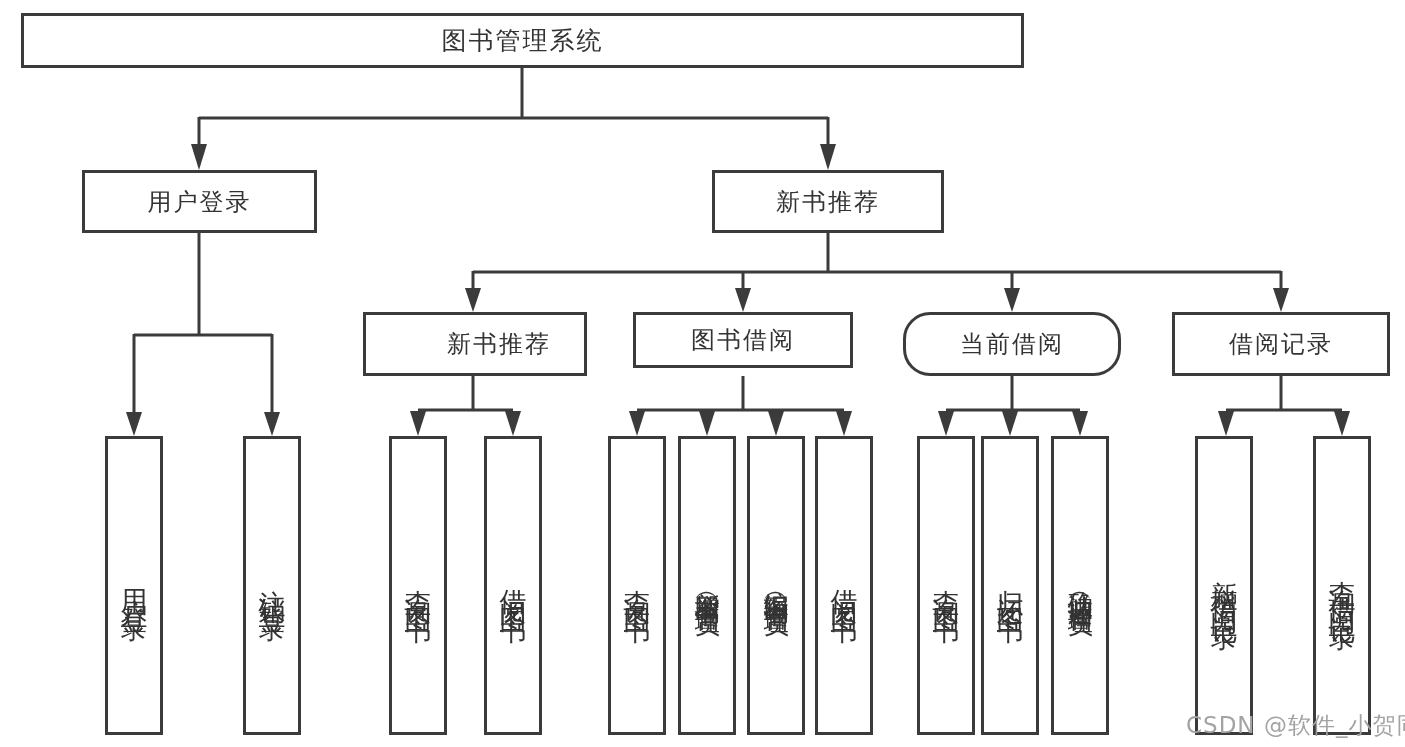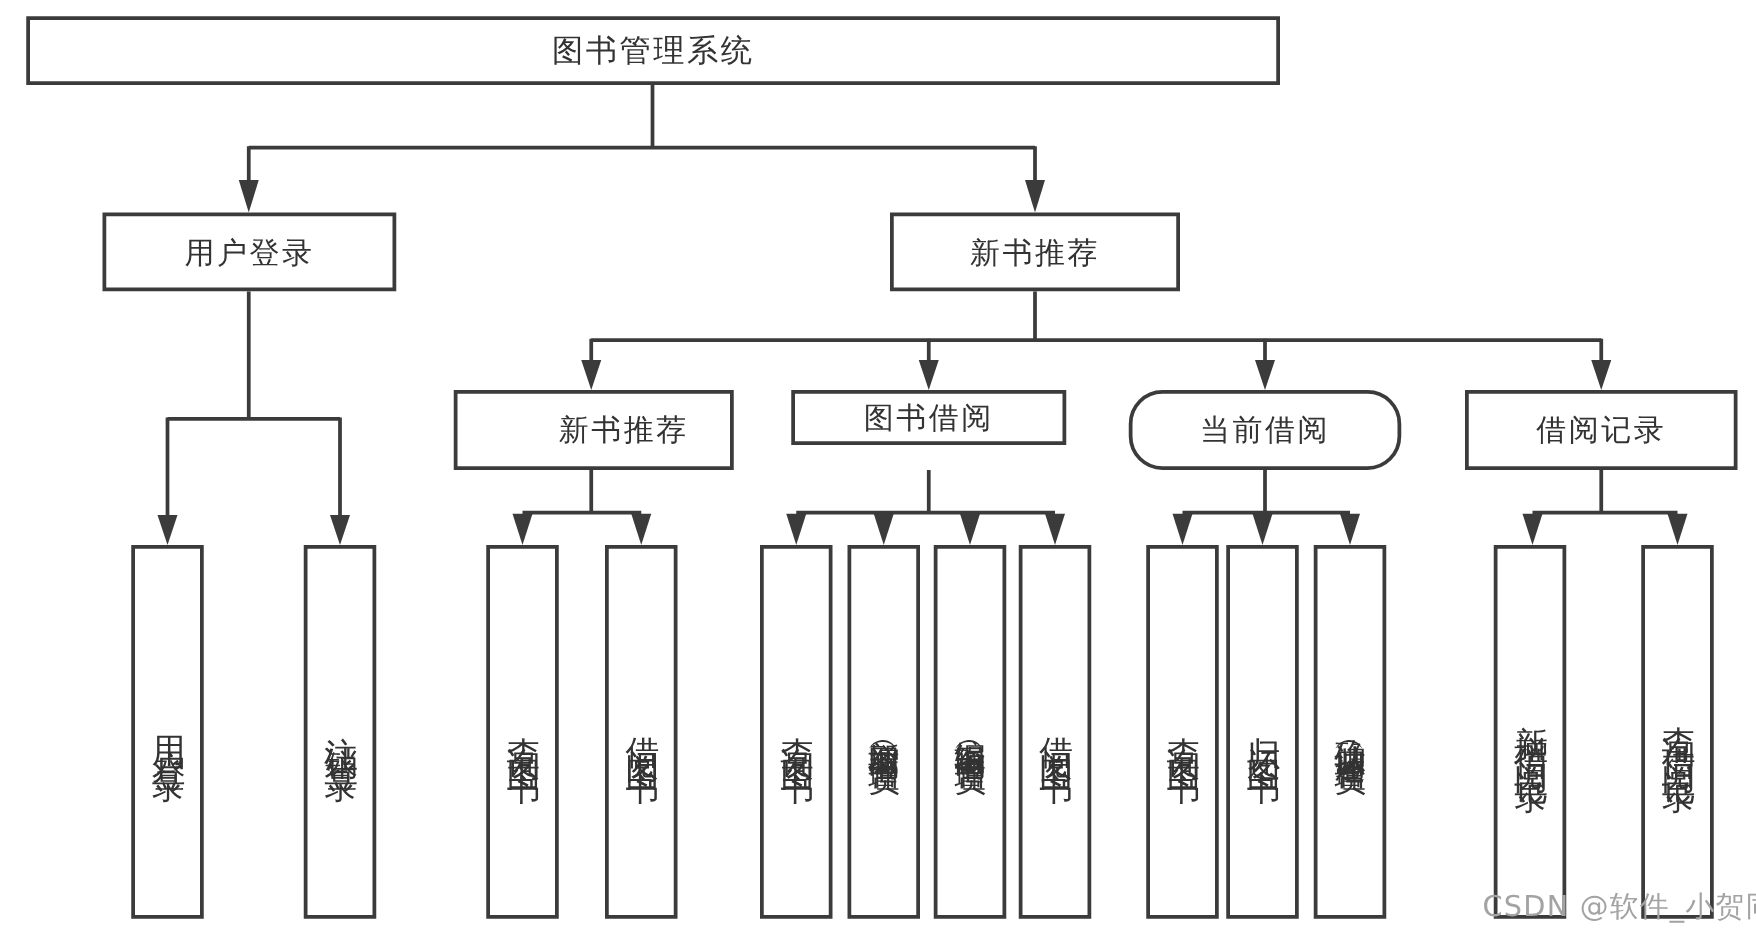--- a/index.html
+++ b/index.html
@@ -101,21 +101,21 @@
       <polygon points="1342,436 1334,411 1350,411"></polygon>
     </g>
   </svg>
 
   <div class="box h root" style="left:21px; top:13px; width:1003px; height:55px;">图书管理系统</div>
 
   <div class="box h" style="left:82px; top:170px; width:235px; height:63px;">用户登录</div>
   <div class="box h" style="left:712px; top:170px; width:232px; height:63px;">新书推荐</div>
 
   <div class="box h" style="left:363px; top:312px; width:224px; height:64px;padding-left:48px;">新书推荐</div>
-  <div class="box h" style="left:633px; top:312px; width:220px; height:44px;">图书借阅</div>
+  <div class="box h" style="left:633px; top:312px; width:220px; height:56px;">图书借阅</div>
   <div class="box h" style="left:903px; top:312px; width:218px; height:64px;border-radius:27px;">当前借阅</div>
   <div class="box h" style="left:1172px; top:312px; width:218px; height:64px;">借阅记录</div>
 
   <div class="box v" style="left:105px; top:436px; width:58px; height:299px;">用户登录</div>
   <div class="box v" style="left:243px; top:436px; width:58px; height:299px;">注销登录</div>
 
   <div class="box v" style="left:389px; top:436px; width:58px; height:299px;">查询图书</div>
   <div class="box v" style="left:484px; top:436px; width:58px; height:299px;">借阅图书</div>
 
   <div class="box v" style="left:608px; top:436px; width:58px; height:299px;">查询图书</div>

